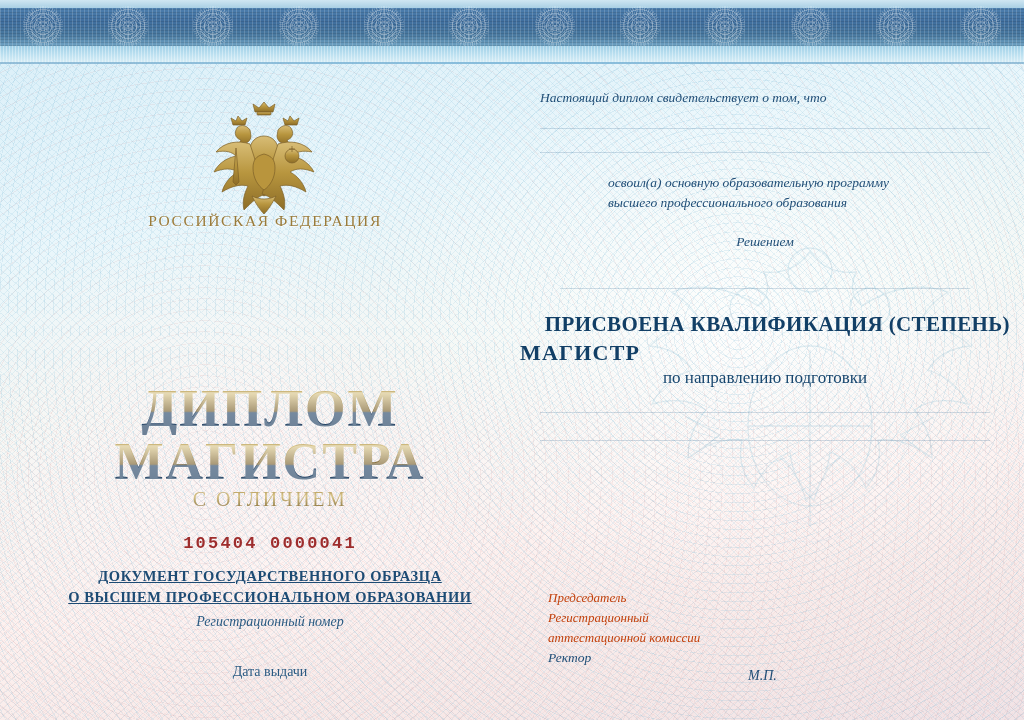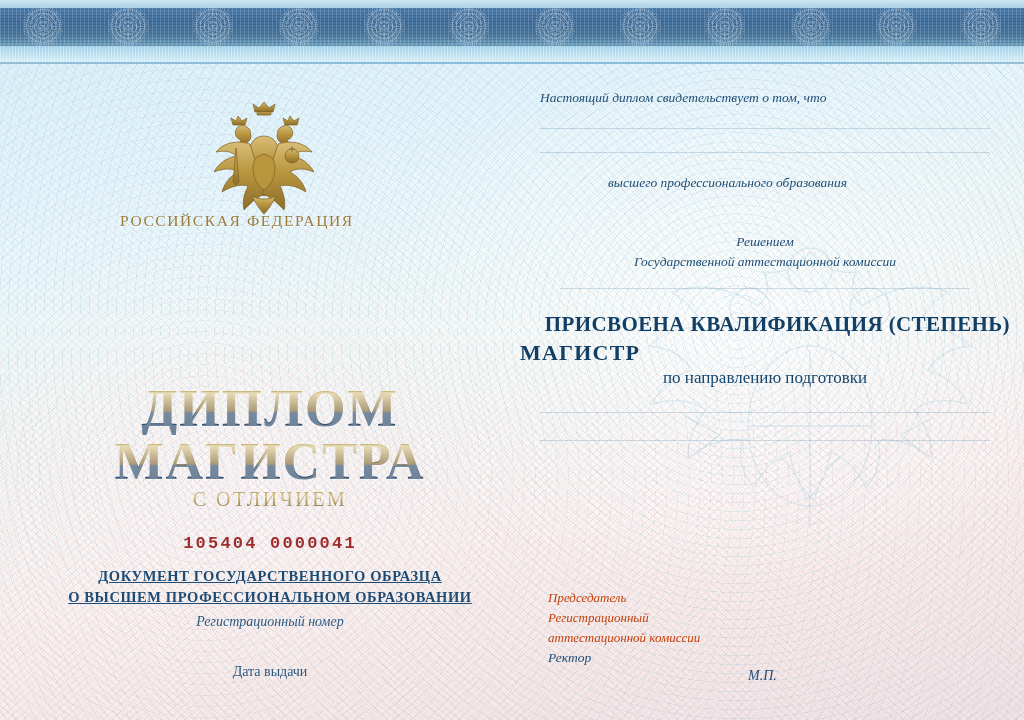--- a/index.html
+++ b/index.html
@@ -122,21 +122,21 @@
     left: 196px;
     top: 96px;
     width: 136px;
     height: 128px;
   }
   .rf-caption {
     position: absolute;
     left: 120px;
     top: 212px;
     width: 290px;
-    text-align: left;
+    text-align: center;
     font-size: 15.5px;
     letter-spacing: 1.6px;
     color: #9a7b3a;
     font-family: "Liberation Serif", "DejaVu Serif", serif;
     text-shadow: 0 1px 0 rgba(255,255,255,0.7);
   }
 
   .title-block {
     position: absolute;
     left: 70px;
@@ -407,26 +407,26 @@
   </div>
 
   <div class="reg-label">Регистрационный номер</div>
   <div class="date-label">Дата выдачи</div>
 
   <div class="r-line-1">Настоящий диплом свидетельствует о том, что</div>
   <div class="fill-rule" style="left:540px; top:128px; width:450px;"></div>
   <div class="fill-rule" style="left:540px; top:152px; width:450px;"></div>
 
   <div class="r-line-2">
+    <div>освоил(а) основную образовательную программу</div>
     <div>высшего профессионального образования</div>
   </div>
 
   <div class="r-commission">
     <div>Решением</div>
-    <div>Государственной аттестационной комиссии</div>
   </div>
 
   <div class="fill-rule" style="left:560px; top:288px; width:410px;"></div>
 
   <div class="r-qual">ПРИСВОЕНА КВАЛИФИКАЦИЯ (СТЕПЕНЬ)</div>
   <div class="r-degree">МАГИСТР</div>
   <div class="r-direction">по направлению подготовки</div>
 
   <div class="fill-rule" style="left:540px; top:412px; width:450px;"></div>
   <div class="fill-rule" style="left:540px; top:440px; width:450px;"></div>

